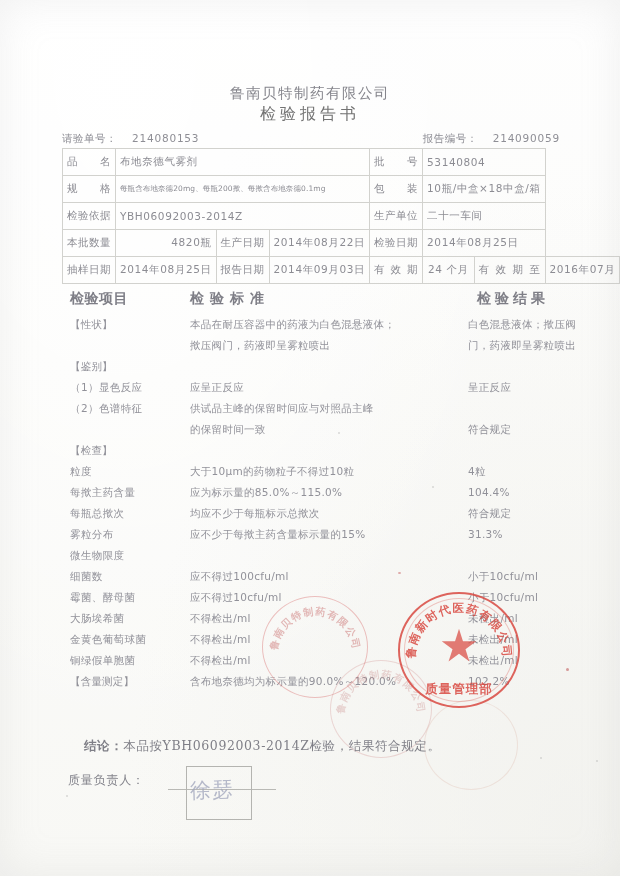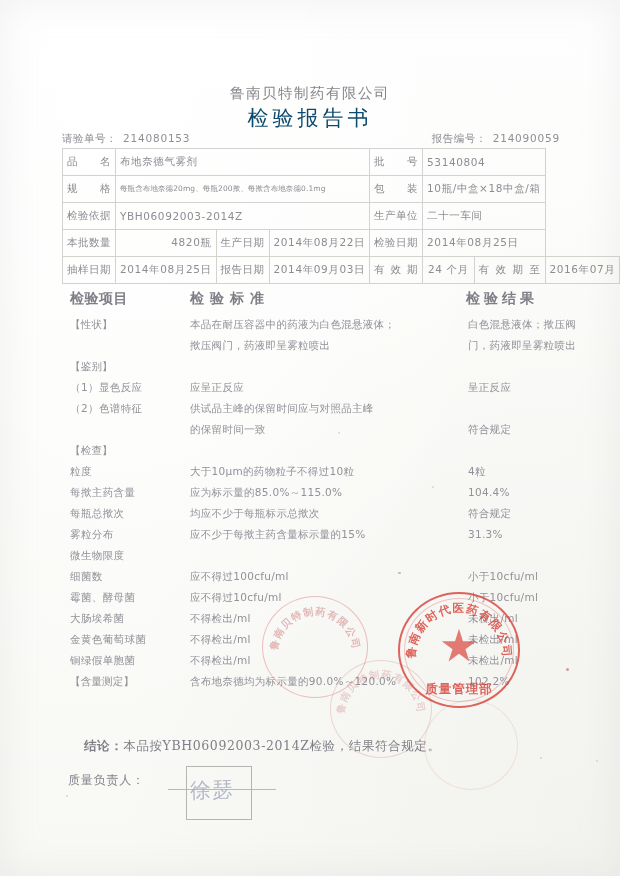--- a/index.html
+++ b/index.html
@@ -42,42 +42,42 @@
     font-size: 14.5px;
     letter-spacing: 1.5px;
     color: #85858c;
     font-family: "DejaVu Serif", "Liberation Serif", serif;
   }
   .doc-title {
     position: absolute;
     left: 0; right: 0;
     top: 104px;
     text-align: center;
-    font-size: 21px;
+    font-size: 16px;
     letter-spacing: 4px;
-    color: #0c4a6e;
+    color: #737373;
     font-family: "DejaVu Serif", "Liberation Serif", serif;
   }
   .req-no {
     position: absolute;
     left: 62px;
     top: 132px;
     font-size: 10.5px;
     letter-spacing: 0.5px;
     color: #8e8e95;
   }
   .rep-no {
     position: absolute;
     right: 60px;
     top: 132px;
     font-size: 10.5px;
     letter-spacing: 0.5px;
     color: #8e8e95;
   }
-  .req-no .num, .rep-no .num { margin-left: 6px; letter-spacing: 0.8px; }
+  .req-no .num, .rep-no .num { margin-left: 15px; letter-spacing: 0.8px; }
 
   
   .info-table {
     position: absolute;
     left: 62px;
     top: 148px;
     width: 496px;
     border-collapse: collapse;
     font-size: 10.5px;
     color: #8c8c93;
@@ -107,21 +107,21 @@
     left: 62px;
     top: 290px;
     width: 500px;
     font-size: 14px;
     color: #7e7e86;
     font-weight: 600;
     font-family: "DejaVu Serif", "Liberation Serif", serif;
   }
   .col-heads .h-item { position: absolute; left: 8px;  letter-spacing: 0.5px;}
   .col-heads .h-std  { position: absolute; left: 128px; letter-spacing: 6px; }
-  .col-heads .h-res  { position: absolute; left: 404px; letter-spacing: 4px; }
+  .col-heads .h-res  { position: absolute; left: 415px; letter-spacing: 4px; }
 
   .rows {
     position: absolute;
     left: 62px;
     top: 314px;
     width: 500px;
     font-size: 10.5px;
     color: #919199;
   }
   .row {

